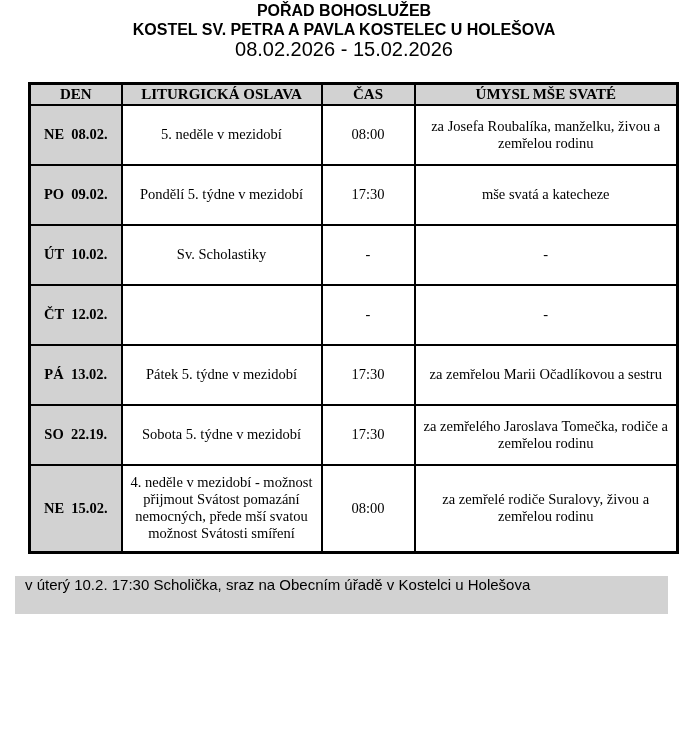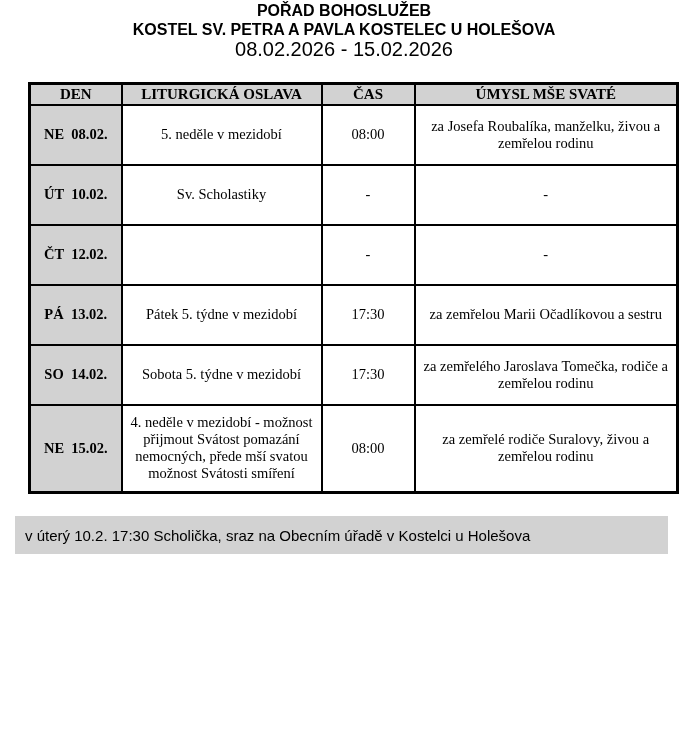--- a/index.html
+++ b/index.html
@@ -58,21 +58,20 @@
   tr.row { height: 60px; }
   tr.row-tall { height: 88px; }
 
   .note-bar {
     margin: 22px 0 0 15px;
     width: 653px;
     height: 38px;
     box-sizing: border-box;
     background: var(--note_bg, #d2d2d2);
     display: flex;
-    align-items: center;
     padding-left: 10px;
     font-size: 15px;
   }
 </style>
 </head>
 <body>
 
 <div class="page">
 
   <div class="titles">
@@ -97,39 +96,45 @@
       </tr>
     </thead>
     <tbody>
       <tr class="row">
         <td class="day-cell">NE  08.02.</td>
         <td>5. neděle v mezidobí</td>
         <td>08:00</td>
         <td>za Josefa Roubalíka, manželku, živou a zemřelou rodinu</td>
       </tr>
       <tr class="row">
+        <td class="day-cell">PO  09.02.</td>
+        <td>Pondělí 5. týdne v mezidobí</td>
+        <td>17:30</td>
+        <td>mše svatá a katecheze</td>
+      </tr>
+      <tr class="row">
         <td class="day-cell">ÚT  10.02.</td>
         <td>Sv. Scholastiky</td>
         <td>-</td>
         <td>-</td>
       </tr>
       <tr class="row">
         <td class="day-cell">ČT  12.02.</td>
         <td></td>
         <td>-</td>
         <td>-</td>
       </tr>
       <tr class="row">
         <td class="day-cell">PÁ  13.02.</td>
         <td>Pátek 5. týdne v mezidobí</td>
         <td>17:30</td>
         <td>za zemřelou Marii Očadlíkovou a sestru</td>
       </tr>
       <tr class="row">
-        <td class="day-cell">SO  14.02.</td>
+        <td class="day-cell">SO  22.19.</td>
         <td>Sobota 5. týdne v mezidobí</td>
         <td>17:30</td>
         <td>za zemřelého Jaroslava Tomečka, rodiče a zemřelou rodinu</td>
       </tr>
       <tr class="row-tall">
         <td class="day-cell">NE  15.02.</td>
         <td>4. neděle v mezidobí - možnost přijmout Svátost pomazání nemocných, přede mší svatou možnost Svátosti smíření</td>
         <td>08:00</td>
         <td>za zemřelé rodiče Suralovy, živou a zemřelou rodinu</td>
       </tr>

